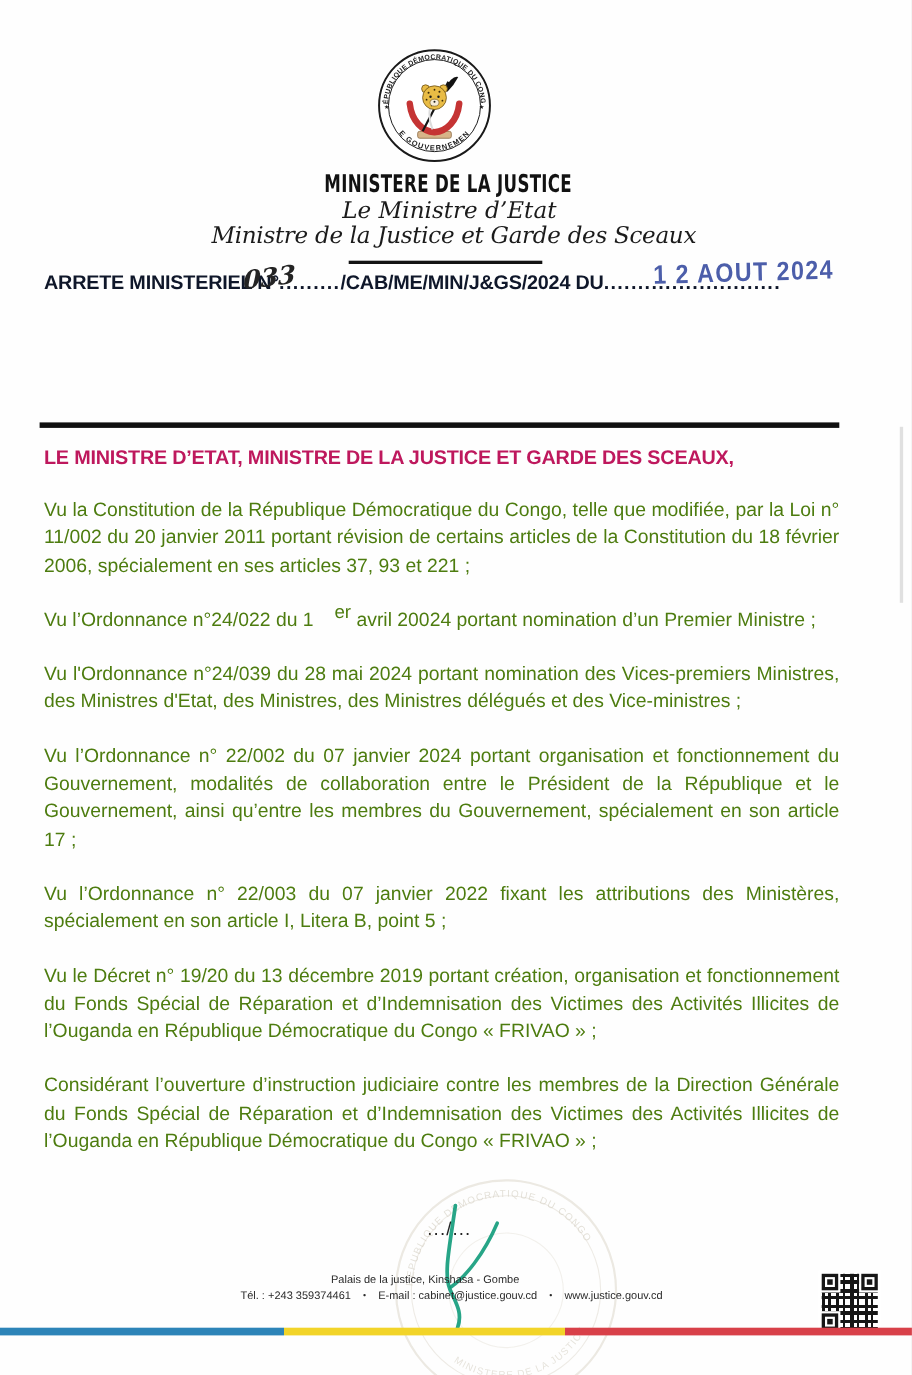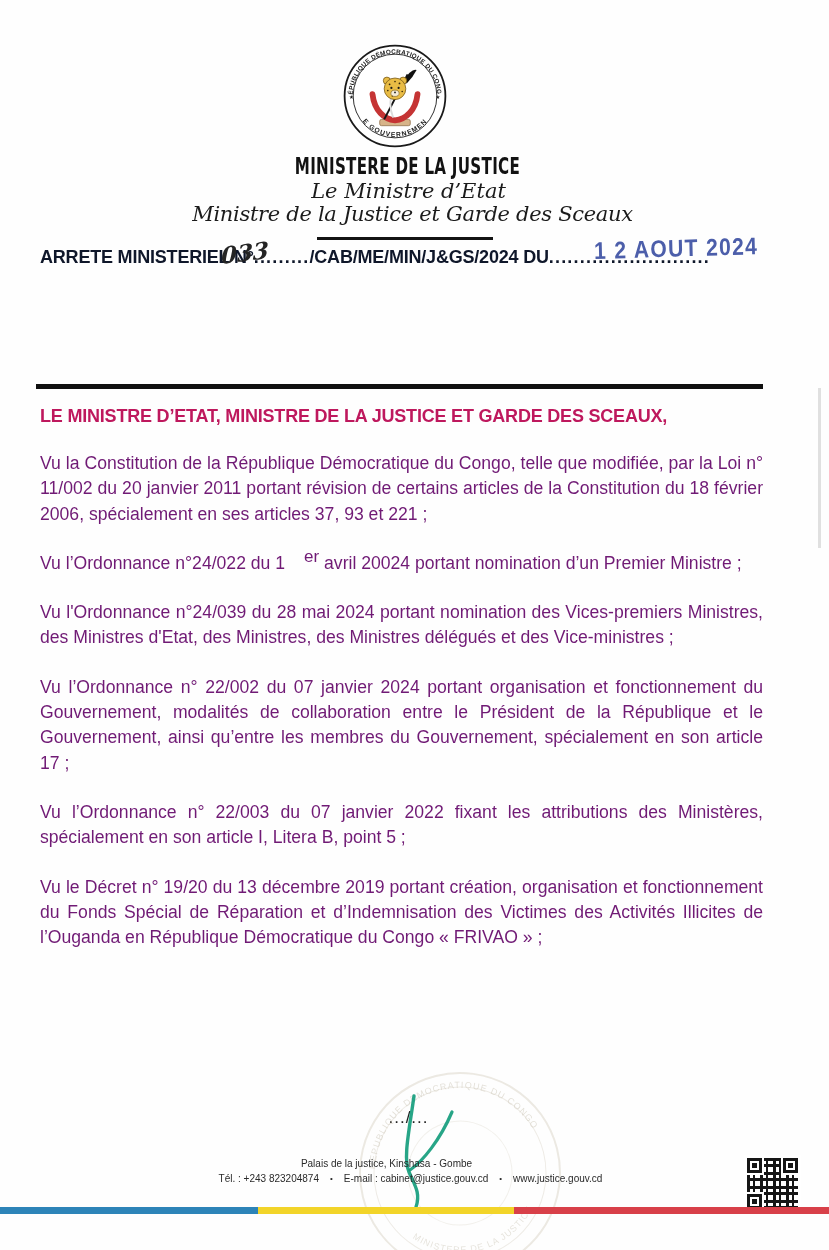--- a/index.html
+++ b/index.html
@@ -18,21 +18,21 @@
   .script-underline { position:absolute; top:237px; left:317px; width:176px; height:3px; background:#131313; }
   
   .title-line1 { position:absolute; top:247px; left:40px; width:745px; font-weight:bold; font-size:18px; letter-spacing:-.2px; white-space:nowrap; color:#0f172a; }
   .title-line1 .dots { letter-spacing:1.2px; }
   .handwritten { position:absolute; top:239px; left:221px; font-family:"DejaVu Serif",serif; font-style:italic; font-weight:bold; font-size:23px; color:#242424; transform:rotate(-7deg) skewX(-8deg); }
   .stamp { position:absolute; top:237px; left:594px; color:#3d51a3; font-weight:bold; font-size:24px; letter-spacing:1.5px; white-space:nowrap; transform:scaleX(.88) rotate(-1.5deg); transform-origin:left center; opacity:.92; }
   .title-body { position:absolute; top:281px; left:40px; width:723px; font-weight:bold; font-size:17.6px; line-height:25.4px; text-align:justify; text-align-last:left; word-spacing:1.5px; color:#141414; }
   .thick-rule { position:absolute; top:384px; left:36px; width:727px; height:5px; background:#101010; }
   
   .opening { position:absolute; top:406px; left:40px; font-weight:bold; font-size:18px; letter-spacing:-.2px; color:#be185d; }
-  .body-text { position:absolute; top:451px; left:40px; width:723px; font-size:17.6px; line-height:25.3px; text-align:justify; text-align-last:left; color:#701a75; }
+  .body-text { position:absolute; top:451px; left:40px; width:723px; font-size:17.6px; line-height:25.3px; text-align:justify; text-align-last:left; color:#4d7c0f; }
   .body-text p { margin:0 0 24px 0; }
   .body-text sup { font-size:17px; line-height:0;margin-left:19px; }
   .continuation { position:absolute; top:1108px; left:0; width:829px; text-align:center; font-size:17px; letter-spacing:1px; transform:translateX(-6px); color:#222; }
   
   .watermark { position:absolute; left:345px; top:1058px; width:230px; height:230px; opacity:.55; }
   .signature { position:absolute; left:0; top:0; width:829px; height:1250px; pointer-events:none; }
   .footer-line1 { position:absolute; top:1158px; left:0; width:829px; text-align:center; font-size:10px; color:#2a2a2a; transform:translateX(-28px); }
   .footer-line2 { position:absolute; top:1173px; left:0; width:829px; text-align:center; font-size:10px; color:#2a2a2a; transform:translateX(-4px); }
   .footer-line2 .bullet { margin:0 11px; font-size:8px; vertical-align:1px; }
   .qr { position:absolute; left:744px; top:1155px; width:57px; height:57px; background:#fff; }
@@ -106,20 +106,21 @@
 
   <div class="opening">LE MINISTRE D’ETAT, MINISTRE DE LA JUSTICE ET GARDE DES SCEAUX,</div>
 
   <div class="body-text">
     <p>Vu la Constitution de la République Démocratique du Congo, telle que modifiée, par la Loi n° 11/002 du 20 janvier 2011 portant révision de certains articles de la Constitution du 18 février 2006, spécialement en ses articles 37, 93 et 221 ;</p>
     <p><span>Vu l’Ordonnance n°24/022 du 1</span><sup>er</sup><span> avril 20024 portant nomination d’un Premier Ministre ;</span></p>
     <p>Vu l'Ordonnance n°24/039 du 28 mai 2024 portant nomination des Vices-premiers Ministres, des Ministres d'Etat, des Ministres, des Ministres délégués et des Vice-ministres ;</p>
     <p>Vu l’Ordonnance n° 22/002 du 07 janvier 2024 portant organisation et fonctionnement du Gouvernement, modalités de collaboration entre le Président de la République et le Gouvernement, ainsi qu’entre les membres du Gouvernement, spécialement en son article 17 ;</p>
     <p>Vu l’Ordonnance n° 22/003 du 07 janvier 2022 fixant les attributions des Ministères, spécialement en son article I, Litera B, point 5 ;</p>
     <p>Vu le Décret n° 19/20 du 13 décembre 2019 portant création, organisation et fonctionnement du Fonds Spécial de Réparation et d’Indemnisation des Victimes des Activités Illicites de l’Ouganda en République Démocratique du Congo « FRIVAO » ;</p>
+    <p>Considérant l’ouverture d’instruction judiciaire contre les membres de la Direction Générale du Fonds Spécial de Réparation et d’Indemnisation des Victimes des Activités Illicites de l’Ouganda en République Démocratique du Congo « FRIVAO » ;</p>
   </div>
 
   <div class="continuation">.../...</div>
 
   <svg class="watermark" viewBox="0 0 230 230">
     <defs>
       <path id="wmTop" d="M 30,115 A 85,85 0 0 1 200,115"></path>
       <path id="wmBot" d="M 48,160 A 82,82 0 0 0 182,160"></path>
     </defs>
     <g transform="rotate(-14 115 115)">
@@ -134,21 +135,21 @@
       </text>
     </g>
   </svg>
 
   <svg class="signature" viewBox="0 0 829 1250">
     <path d="M 414,1096 C 409,1132 403,1158 409,1172 C 414,1184 421,1193 416,1207" fill="none" stroke="#0f9b7a" stroke-width="3.4" stroke-linecap="round" opacity="0.9"></path>
     <path d="M 452,1112 C 440,1140 423,1161 410,1170" fill="none" stroke="#0f9b7a" stroke-width="3.2" stroke-linecap="round" opacity="0.9"></path>
   </svg>
 
   <div class="footer-line1">Palais de la justice, Kinshasa - Gombe</div>
-  <div class="footer-line2"><span>Tél. : +243 823204874</span><span class="bullet">•</span><span>E-mail : cabinet@justice.gouv.cd</span><span class="bullet">•</span><span>www.justice.gouv.cd</span></div>
+  <div class="footer-line2"><span>Tél. : +243 359374461</span><span class="bullet">•</span><span>E-mail : cabinet@justice.gouv.cd</span><span class="bullet">•</span><span>www.justice.gouv.cd</span></div>
 
   <div class="qr">
     <div class="qr-noise"></div>
     <div class="qr-finder tl">
         <i></i>
       </div>
     <div class="qr-finder tr">
         <i></i>
       </div>
     <div class="qr-finder bl">

